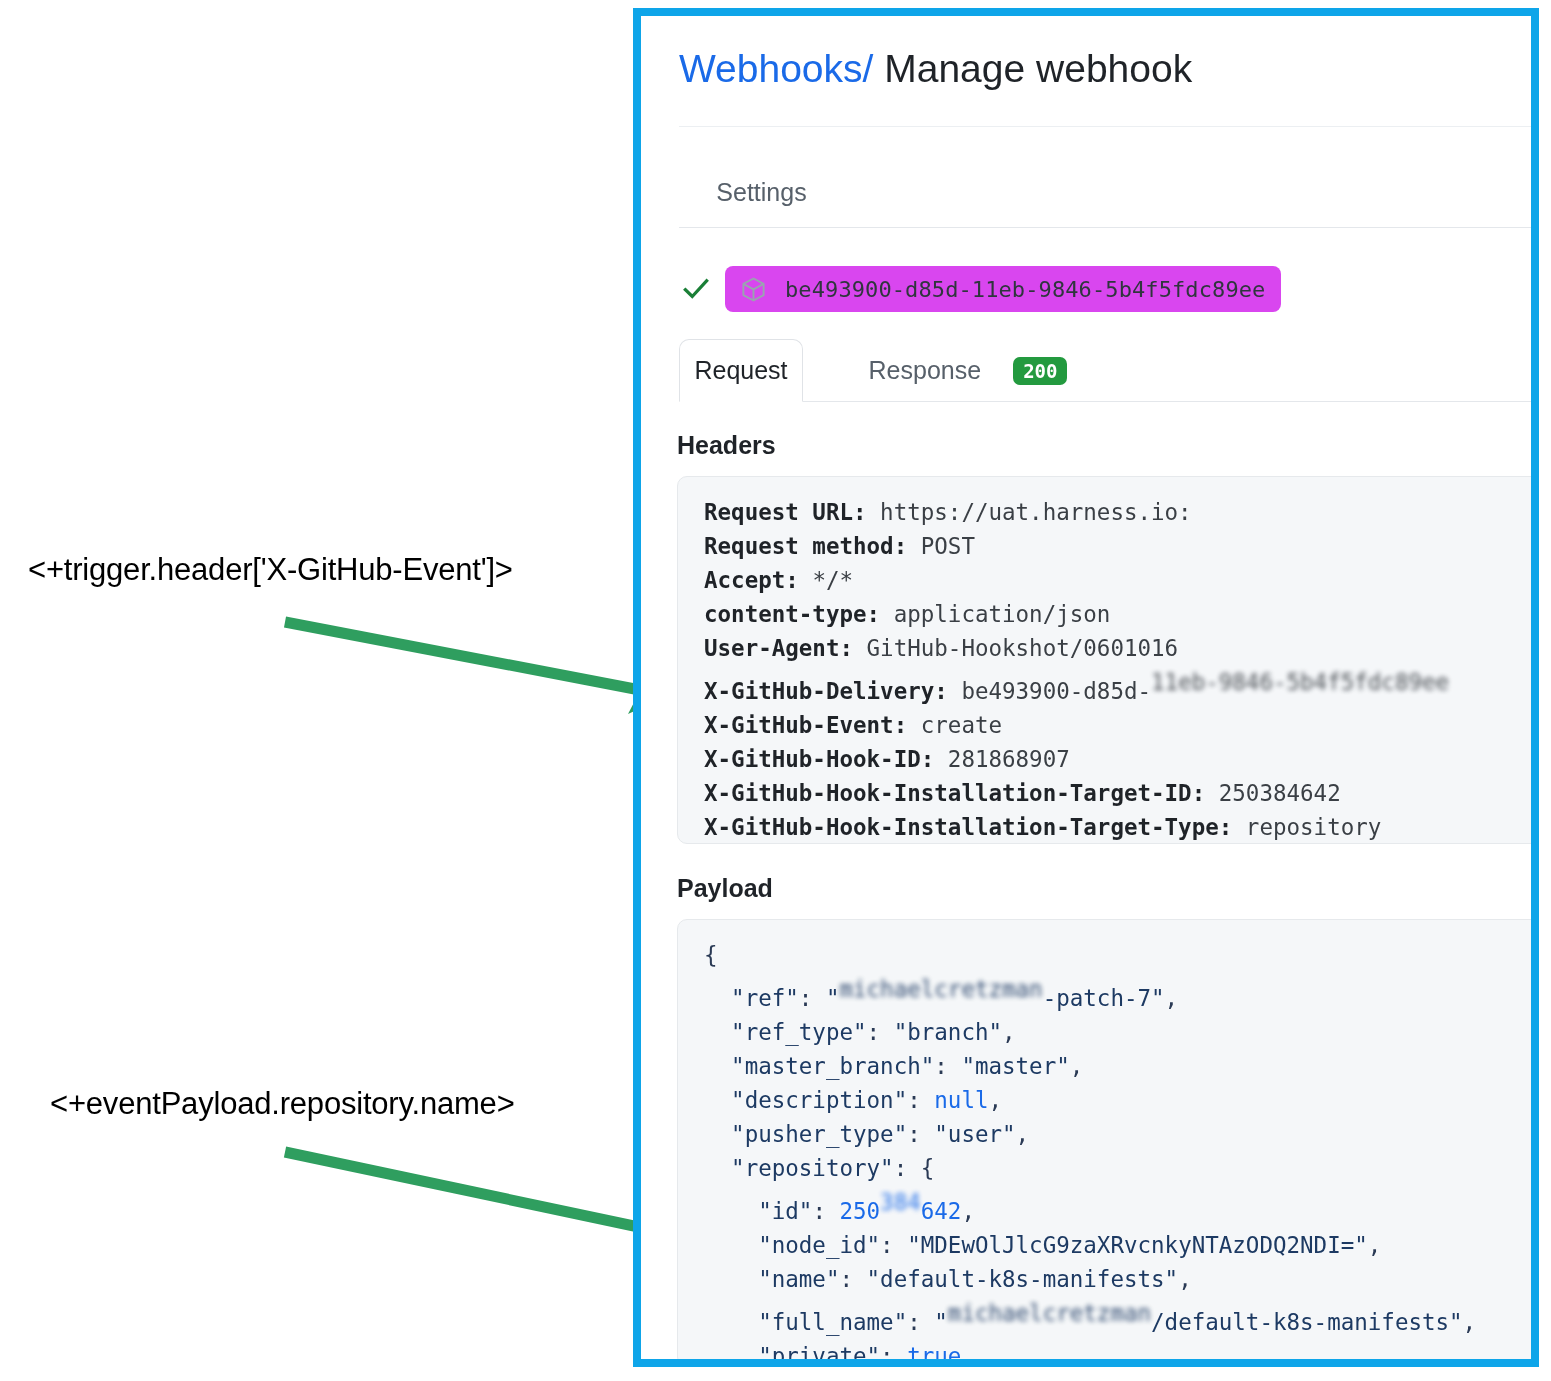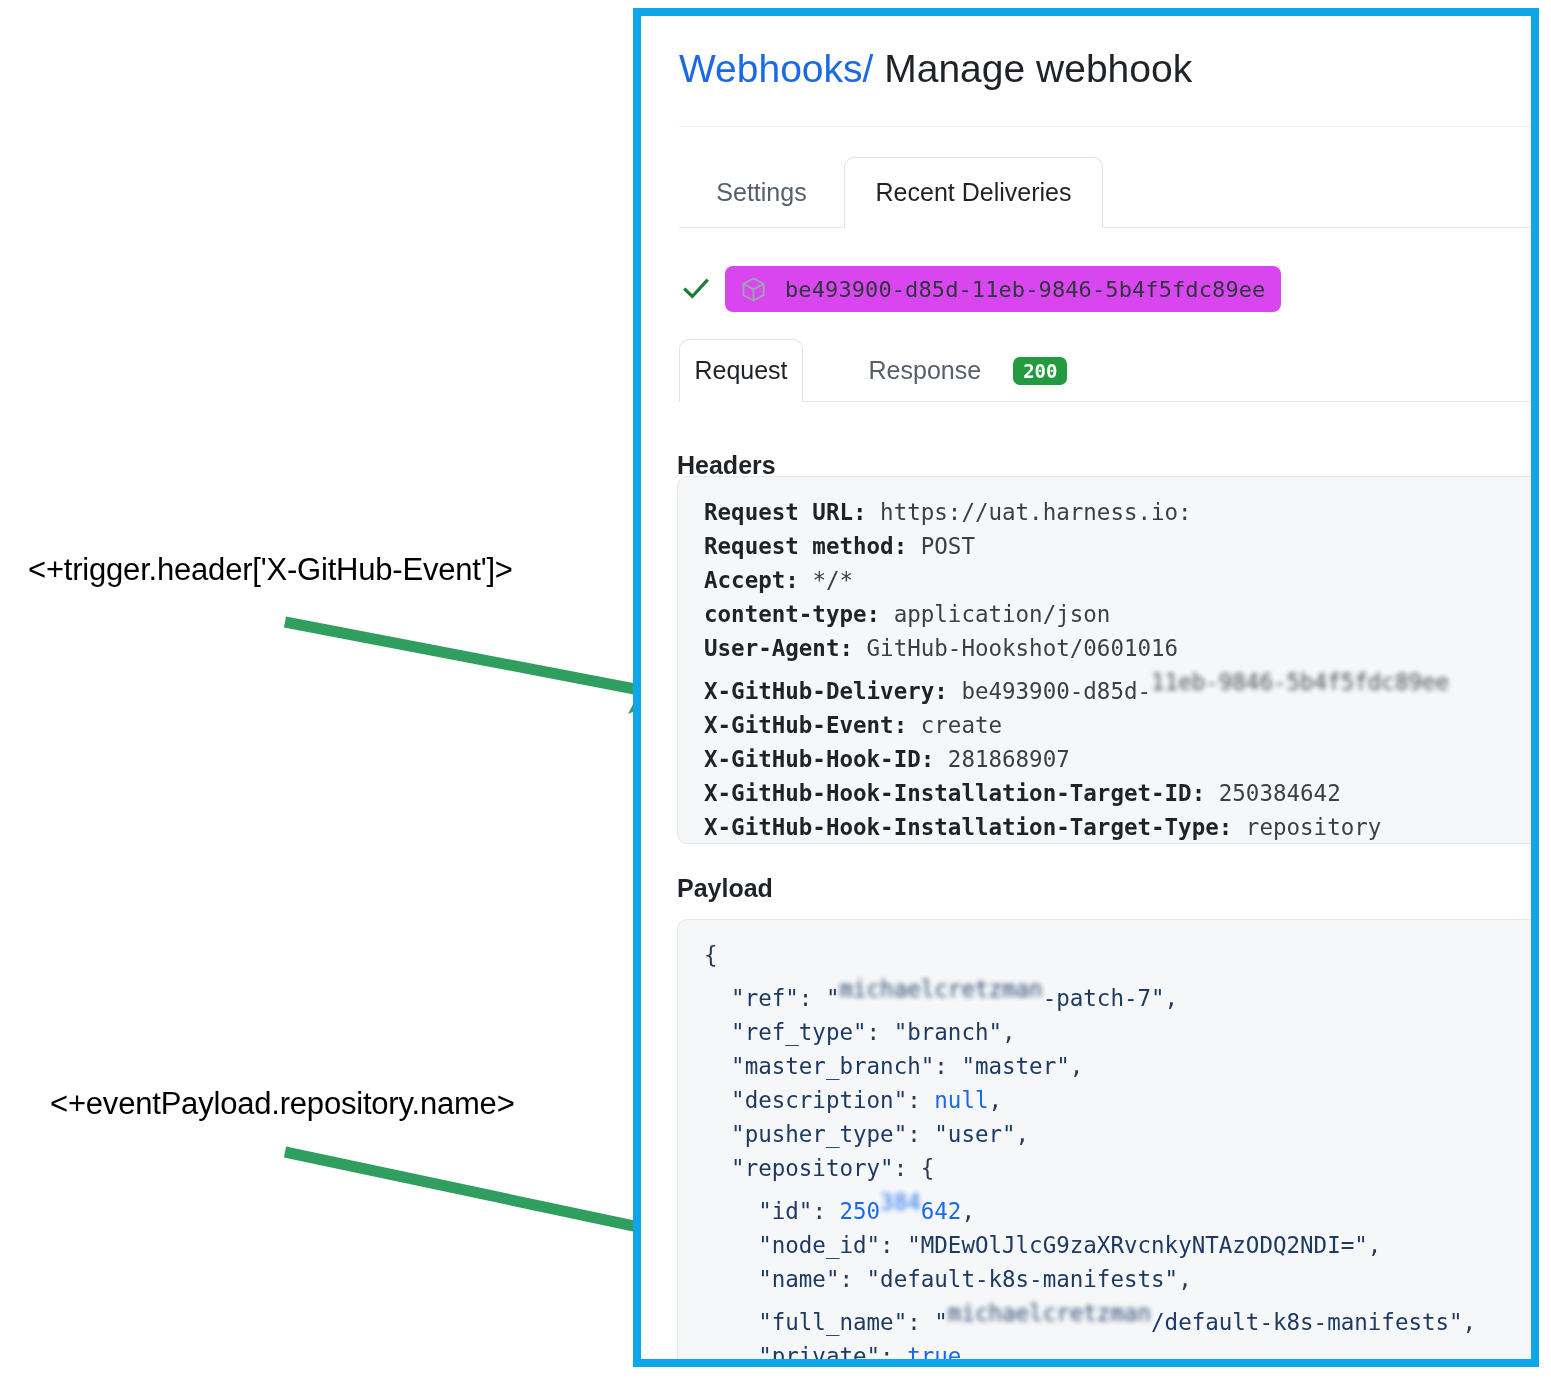--- a/index.html
+++ b/index.html
@@ -211,21 +211,21 @@
   }
 
   
   .section-heading {
     position: absolute;
     left: 36px;
     font-size: 25px;
     font-weight: 700;
     color: #1f2328;
   }
-  #headers-heading { top: 435px; }
+  #headers-heading { top: 415px; }
   #payload-heading { top: 858px; }
 
   
   .code-box {
     position: absolute;
     left: 36px;
     background: #f5f7f9;
     border: 1px solid #e6e9ec;
     border-radius: 10px;
     box-sizing: border-box;
@@ -295,21 +295,20 @@
 
     <div id="breadcrumb">
       <span class="crumb-link">Webhooks</span><span class="crumb-sep">/</span>
       <span class="crumb-current">Manage webhook</span>
     </div>
     <div id="title-rule"></div>
 
     <div id="outer-tabs">
       <div class="tabs-baseline"></div>
       <div class="otab inactive">Settings</div>
-      <div class="otab active">Recent Deliveries</div>
     </div>
 
     <div id="delivery-row">
       <span id="delivery-check">
         <svg width="30" height="30" viewBox="0 0 24 24">
           <path d="M3.5 12.6 L9 18 L20.5 5.5" fill="none" stroke="#1a7f37" stroke-width="2.6" stroke-linecap="square" stroke-linejoin="miter"></path>
         </svg>
       </span>
       <div id="delivery-chip">
         <span class="cube-icon">

